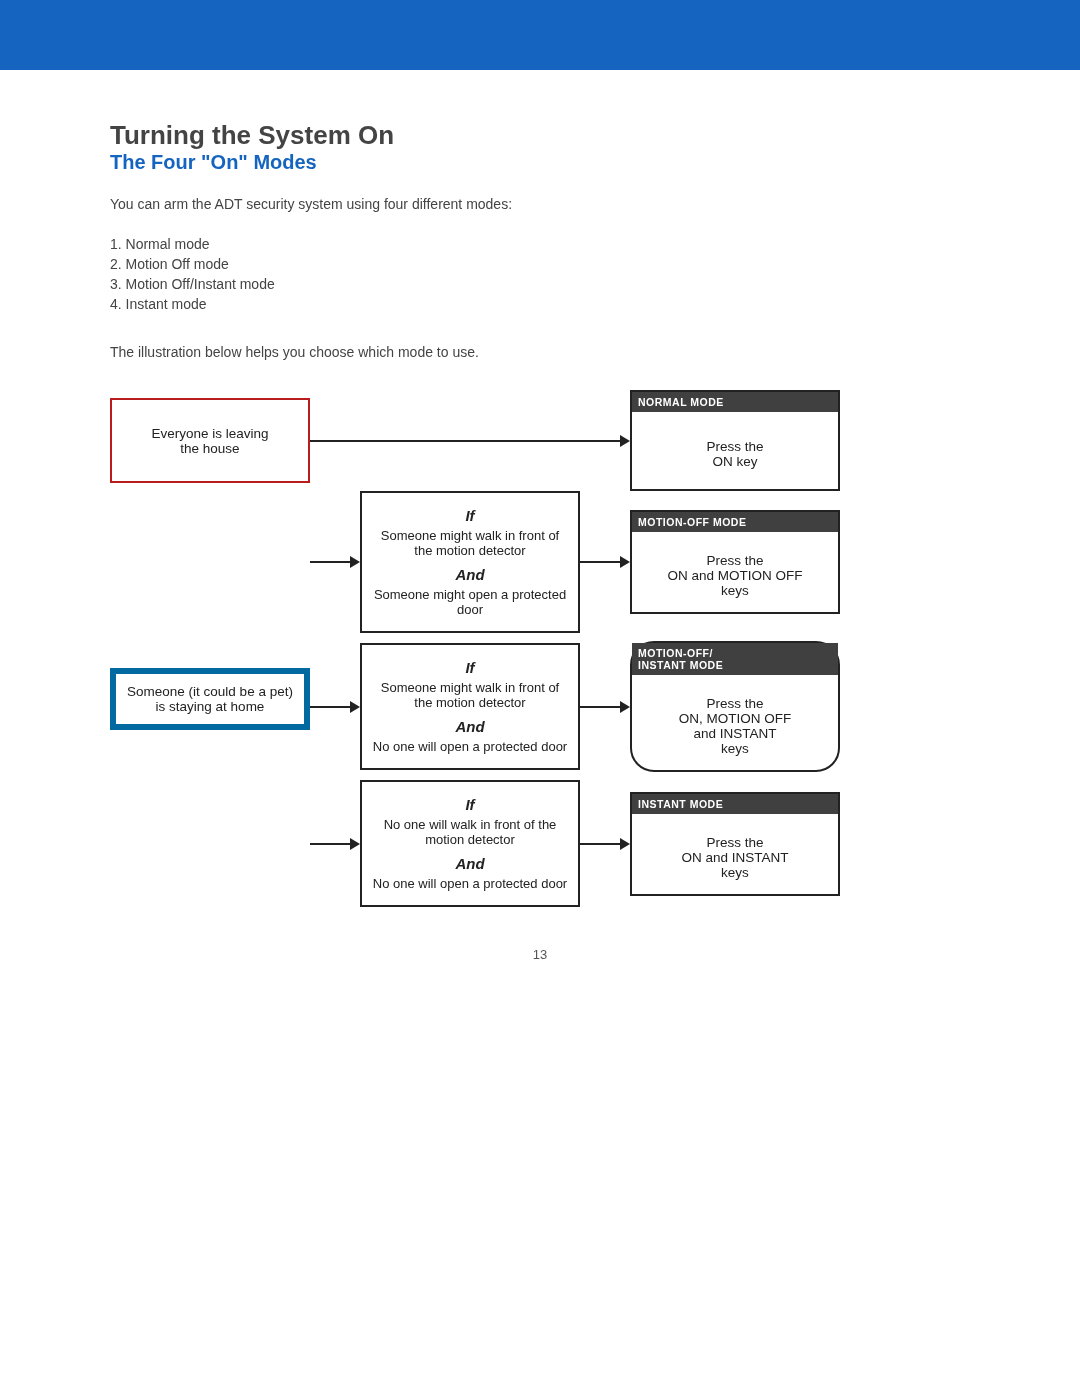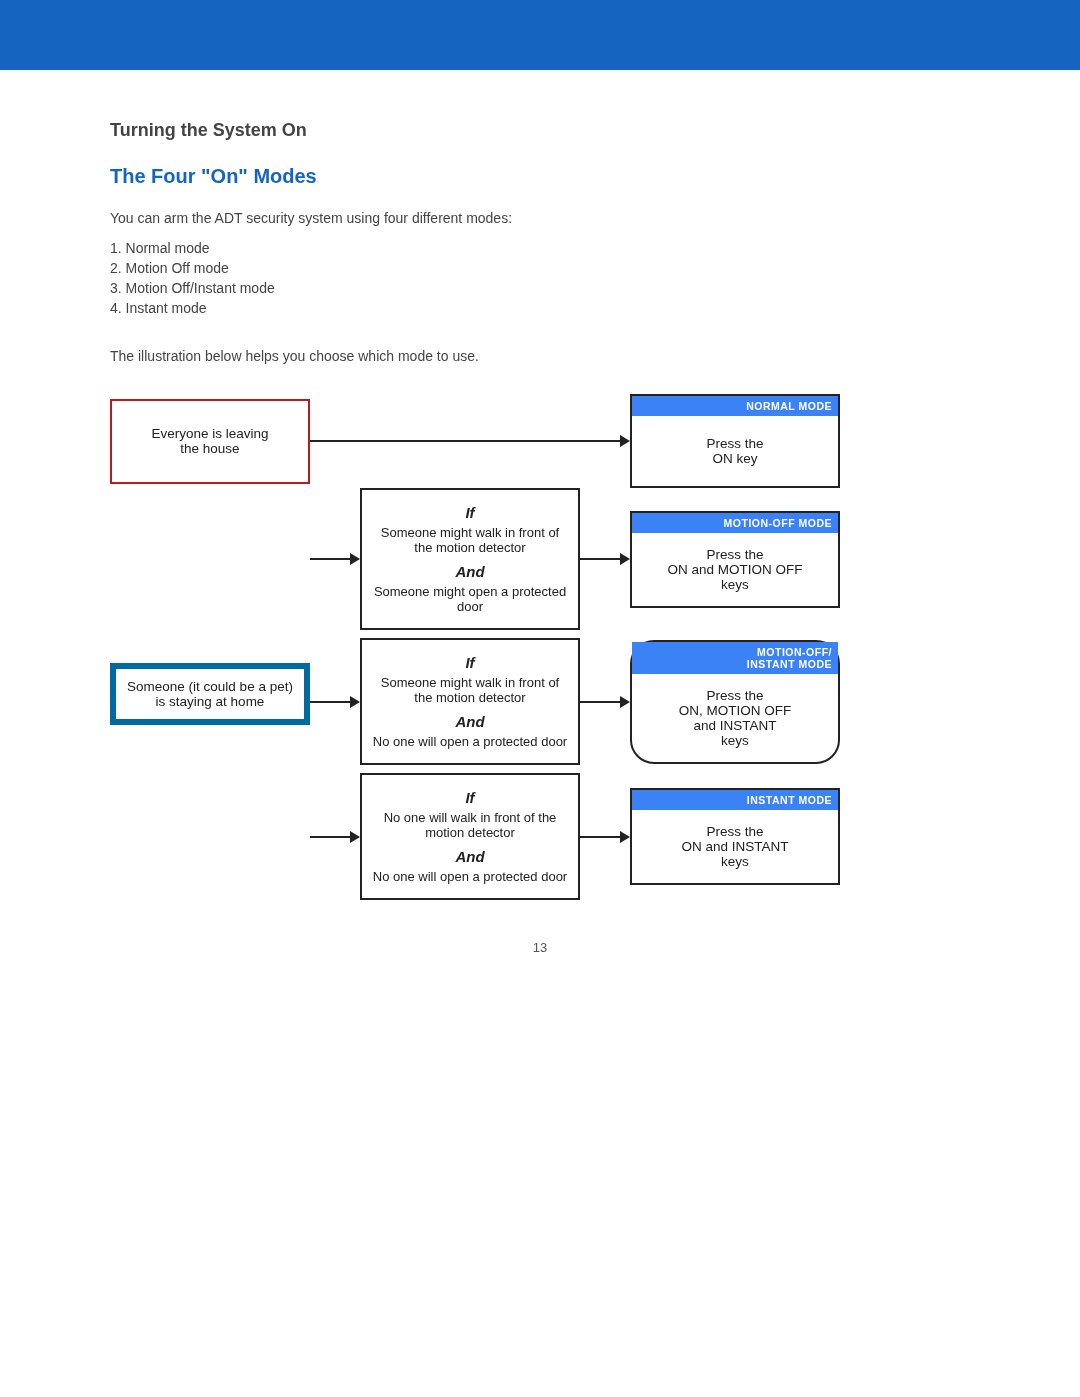--- a/index.html
+++ b/index.html
@@ -14,35 +14,34 @@
     }
     .top-bar {
       width: 100%;
       height: 70px;
       background: #1565c0;
     }
     .content {
       padding: 50px 110px 60px 110px;
     }
     .page-title {
-      font-size: 18px;
+      font-size: 26px;
       font-weight: bold;
       color: #444;
-      margin-bottom: 24px;
     }
     .section-title {
       font-size: 20px;
       font-weight: bold;
       color: #1565c0;
       margin-bottom: 22px;
     }
     .intro-text {
       font-size: 14px;
       color: #444;
-      margin-bottom: 14px;
+      margin-bottom: 24px;
     }
     .modes-list {
       list-style: none;
       margin-bottom: 32px;
       padding-left: 0;
     }
     .modes-list li {
       font-size: 14px;
       color: #444;
       margin-bottom: 4px;
@@ -51,37 +50,38 @@
       font-size: 14px;
       color: #444;
       margin-bottom: 30px;
     }
     .mode-box {
       border: 2px solid #222;
       width: 210px;
       flex-shrink: 0;
     }
     .mode-header {
-      background: #3b82f6;
+      background: #404040;
       color: #fff;
       font-size: 10.5px;
       font-weight: bold;
-      text-align: right;
+      text-align: left;
       padding: 4px 6px;
       letter-spacing: 0.5px;
     }
     .mode-body {
       padding: 14px 10px;
       text-align: center;
       font-size: 13.5px;
       color: #222;
       min-height: 70px;
       display: flex;
       align-items: center;
       justify-content: center;
+      margin-top: 7px;
     }
 
     
     .full-diagram {
       display: grid;
       grid-template-columns: 200px 50px 220px 50px 210px;
       grid-template-rows: auto auto auto auto;
       align-items: center;
       gap: 0;
       position: relative;

